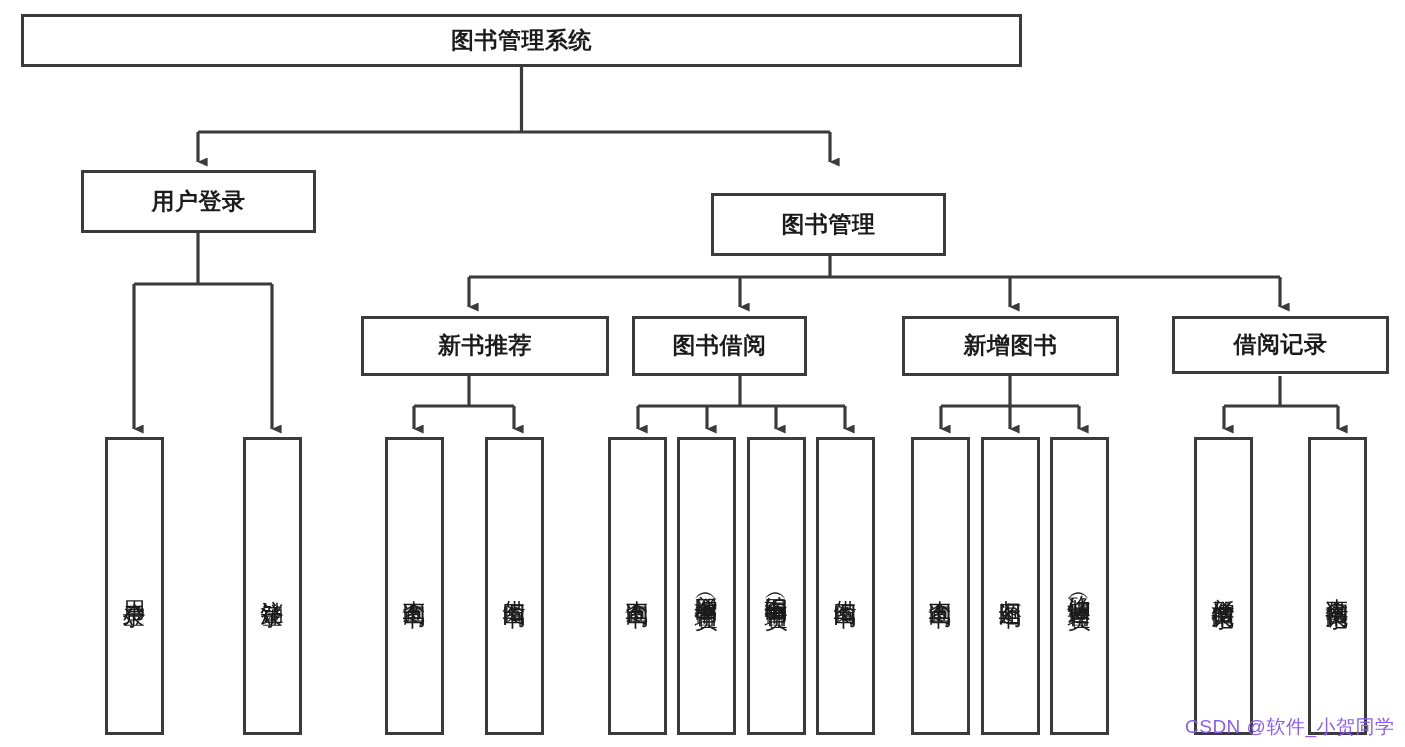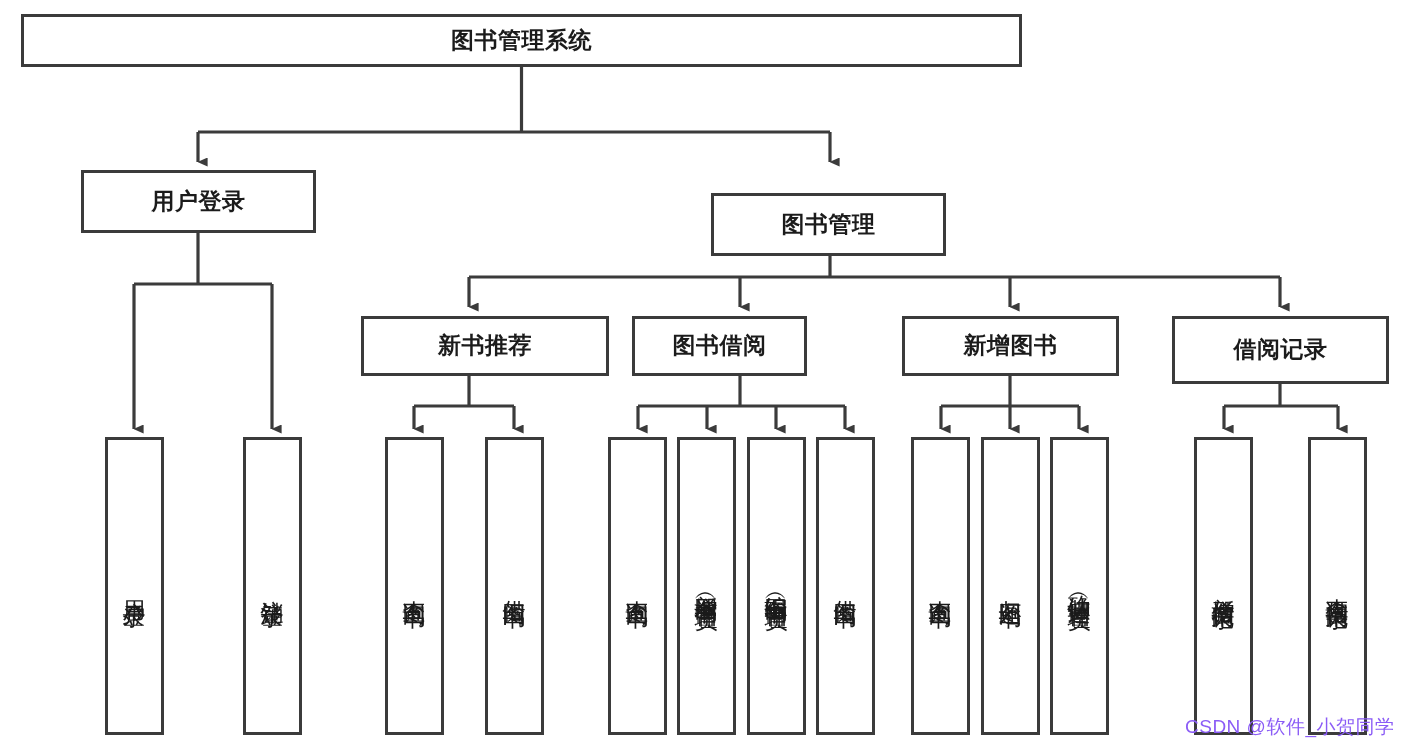--- a/index.html
+++ b/index.html
@@ -133,21 +133,21 @@
 
   <div class="node h" style="left:361px; top:316px; width:248px; height:60px;text-align:right;">
     <span>新书推荐</span>
   </div>
   <div class="node h" style="left:632px; top:316px; width:175px; height:60px;">
     <span>图书借阅</span>
   </div>
   <div class="node h" style="left:902px; top:316px; width:217px; height:60px;">
     <span>新增图书</span>
   </div>
-  <div class="node h" style="left:1172px; top:316px; width:217px; height:68px;">
+  <div class="node h" style="left:1172px; top:316px; width:217px; height:58px;">
     <span>借阅记录</span>
   </div>
 
   <div class="node v" style="left:105px; top:437px; width:59px; height:298px;">
     <span>用户登录</span>
   </div>
   <div class="node v" style="left:243px; top:437px; width:59px; height:298px;">
     <span>注销登录</span>
   </div>
 

